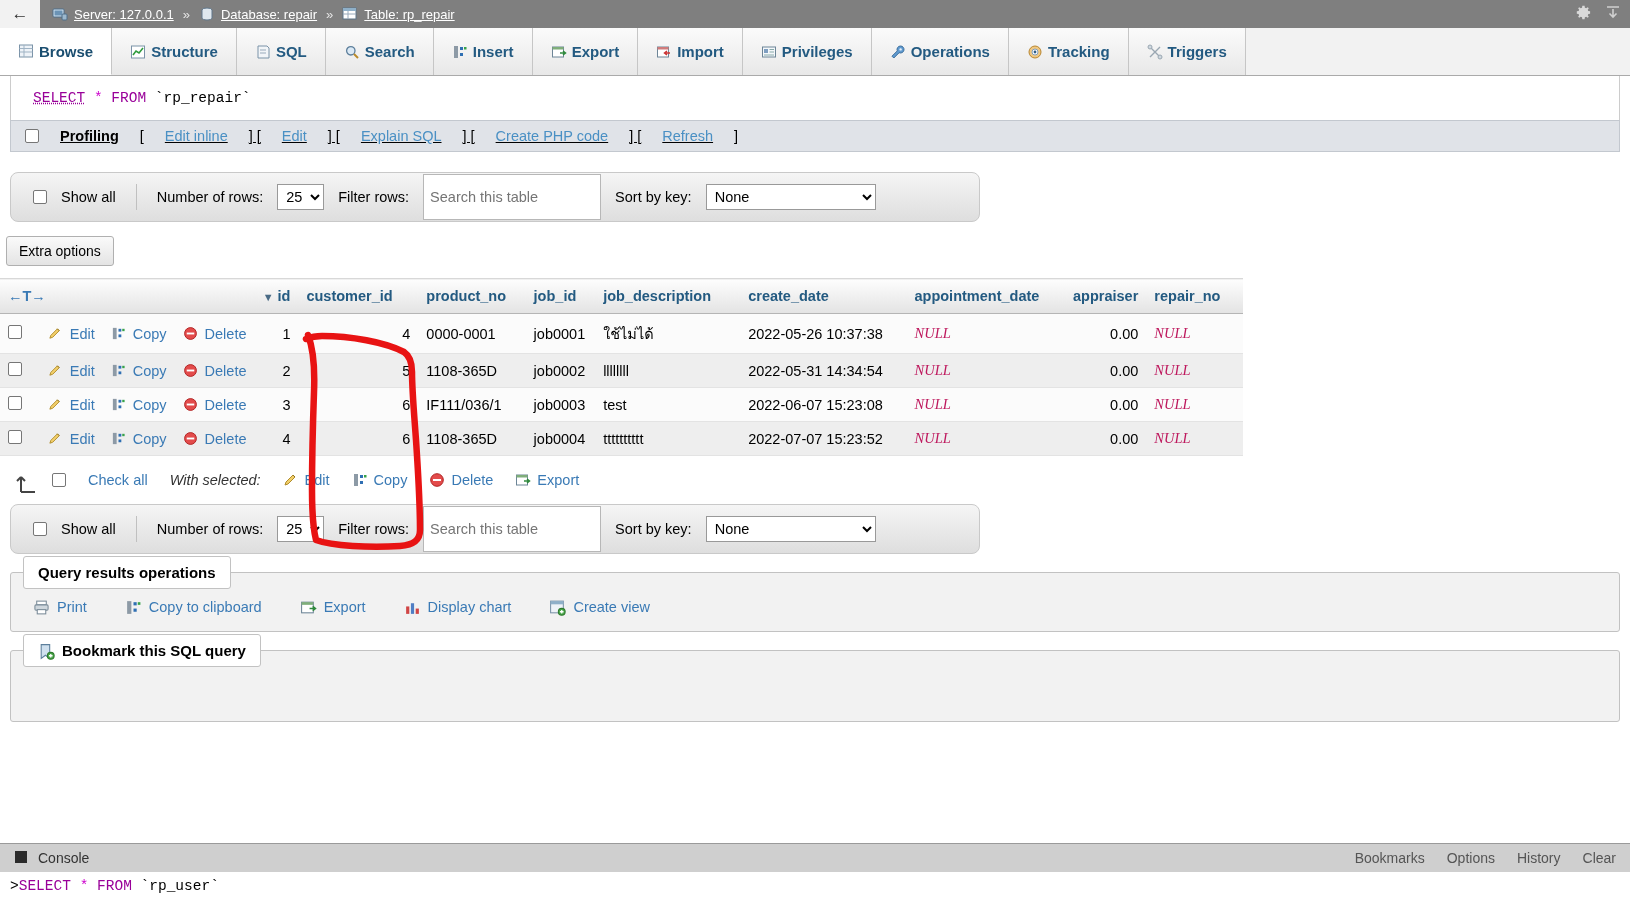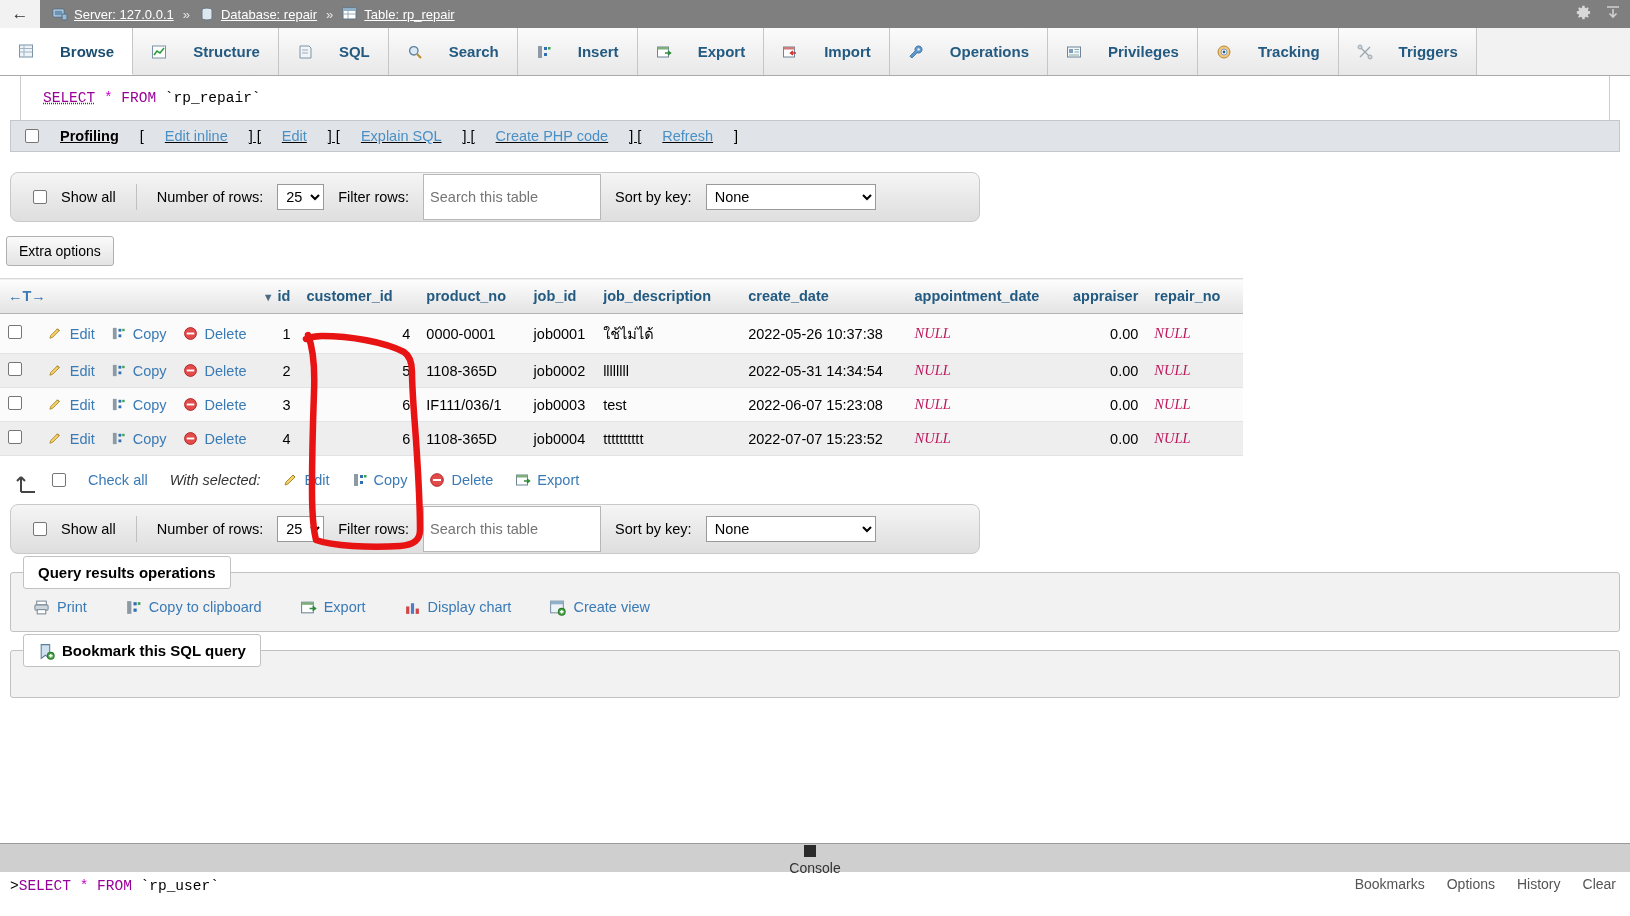--- a/index.html
+++ b/index.html
@@ -43,21 +43,21 @@
 
   
   .tabs {
     display: flex;
     height: 48px;
     background: #f2f2f2;
     border-bottom: 1px solid #aaa;
     align-items: stretch;
   }
   .tab {
-    display: flex; align-items: center; gap: 26px;
+    display: flex; align-items: center; gap: 5px;
     padding: 7px 18px;
     background: linear-gradient(#fbfbfb,#e8e8e8);
     border-right: 1px solid #c6c6c6;
     color: #235a81;
     font-weight: bold;
     font-size: 15px;
     cursor: pointer;
   }
   .tab.active {
     background: #fff;
@@ -69,21 +69,21 @@
   .notice {
     margin: 12px 10px 0 10px;
     background: #e5f0b8;
     border: 1px solid #a2c12f;
     border-radius: 3px 3px 0 0;
     padding: 9px 12px;
     font-size: 15px;
     display: flex; align-items: center; gap: 9px;
   }
   .sqlbox {
-    margin: 0 20px;
+    margin: 0 10px;
     background: #fff;
     border-left: 1px solid #ccc; border-right: 1px solid #ccc;
     padding: 14px 22px;
     font-family: "Liberation Mono", monospace;
     font-size: 14.5px;
   }
   .kw { color: #990099; }
   .kw-u { color: #990099; text-decoration: underline dotted; }
   .star { color: #cc00cc; }
   .tick { color: #000; }
@@ -194,24 +194,23 @@
 
   
   .console {
     position: absolute; left: 0; bottom: 0; width: 1630px;
     border-top: 1px solid #9a9a9a;
   }
   .console-bar {
     background: #cfcfcf;
     height: 28px;
     display: flex; align-items: center;
-    padding: 0 14px;
+    padding: 8px 14px;
     font-size: 14px;
     color: #333;
-    flex-direction: column;
   }
   .console-bar .right { margin-left: auto; display: flex; gap: 22px; }
   .console-bar .right span { color: #555; cursor: pointer; }
   .console-body {
     background: #fff;
     height: 44px;
     padding: 6px 10px;
     font-family: "Liberation Mono", monospace;
     font-size: 14.5px;
   }
@@ -333,34 +332,34 @@
     <div class="tab">
       <span class="mini-icon"><svg width="16" height="16" viewBox="0 0 16 16">
             <rect x="1.5" y="3" width="11" height="10" fill="#fff" stroke="#6d8597"></rect>
             <rect x="1.5" y="3" width="11" height="2.5" fill="#cf7b7b"></rect>
             <path d="M14 9H9M11 7L8.5 9l2.5 2" stroke="#c33" stroke-width="1.5" fill="none"></path>
           </svg></span>
       <span>Import</span>
     </div>
     <div class="tab">
       <span class="mini-icon"><svg width="16" height="16" viewBox="0 0 16 16">
-            <path d="M10.5 2a3.5 3.5 0 00-3.2 4.9L2 12.2 3.8 14l5.3-5.3A3.5 3.5 0 1010.5 2z" fill="#5f9ad0" stroke="#3b6e9c"></path>
-            <circle cx="10.6" cy="5.4" r="1.2" fill="#e8f0f7"></circle>
-          </svg></span>
-      <span>Operations</span>
-    </div>
-    <div class="tab">
-      <span class="mini-icon"><svg width="16" height="16" viewBox="0 0 16 16">
             <rect x="1.5" y="3" width="13" height="10" fill="#f4f7fa" stroke="#6d8597"></rect>
             <rect x="3" y="5" width="4" height="4" fill="#7e9ec0"></rect>
             <line x1="8.5" y1="5.5" x2="13" y2="5.5" stroke="#8aa"></line>
             <line x1="8.5" y1="8" x2="13" y2="8" stroke="#8aa"></line>
             <line x1="3" y1="11" x2="13" y2="11" stroke="#8aa"></line>
           </svg></span>
       <span>Privileges</span>
+    </div>
+    <div class="tab">
+      <span class="mini-icon"><svg width="16" height="16" viewBox="0 0 16 16">
+            <path d="M10.5 2a3.5 3.5 0 00-3.2 4.9L2 12.2 3.8 14l5.3-5.3A3.5 3.5 0 1010.5 2z" fill="#5f9ad0" stroke="#3b6e9c"></path>
+            <circle cx="10.6" cy="5.4" r="1.2" fill="#e8f0f7"></circle>
+          </svg></span>
+      <span>Operations</span>
     </div>
     <div class="tab">
       <span class="mini-icon"><svg width="16" height="16" viewBox="0 0 16 16">
             <circle cx="8" cy="8" r="6" fill="#f0c882" stroke="#b8862f"></circle>
             <circle cx="8" cy="8" r="3" fill="#fff" stroke="#7e9ec0"></circle>
             <circle cx="8" cy="8" r="1.4" fill="#2e5d87"></circle>
           </svg></span>
       <span>Tracking</span>
     </div>
     <div class="tab">
@@ -720,21 +719,21 @@
               <rect x="1.5" y="2" width="12" height="3" fill="#8fb0c9"></rect>
               <circle cx="12" cy="12" r="3.2" fill="#4aa84a" stroke="#2e7a2e"></circle>
               <path d="M12 10.3v3.4M10.3 12h3.4" stroke="#fff" stroke-width="1.2"></path>
             </svg></span>
         <span>Create view</span>
       </span>
     </div>
   </div>
 
   
-  <div class="fs" style="padding-bottom:20px">
+  <div class="fs" style="padding-bottom:44px">
     <div class="fs-legend" style="display:flex;align-items:center;gap:8px">
       <span class="mini-icon"><svg width="17" height="17" viewBox="0 0 16 16">
             <path d="M3 1.5h8v13l-4-3-4 3z" fill="#cfe0ee" stroke="#5d7f9c"></path>
             <circle cx="12" cy="12" r="3.2" fill="#4aa84a" stroke="#2e7a2e"></circle>
             <path d="M12 10.3v3.4M10.3 12h3.4" stroke="#fff" stroke-width="1.2"></path>
           </svg></span>
       <span>Bookmark this SQL query</span>
     </div>
   </div>
 

